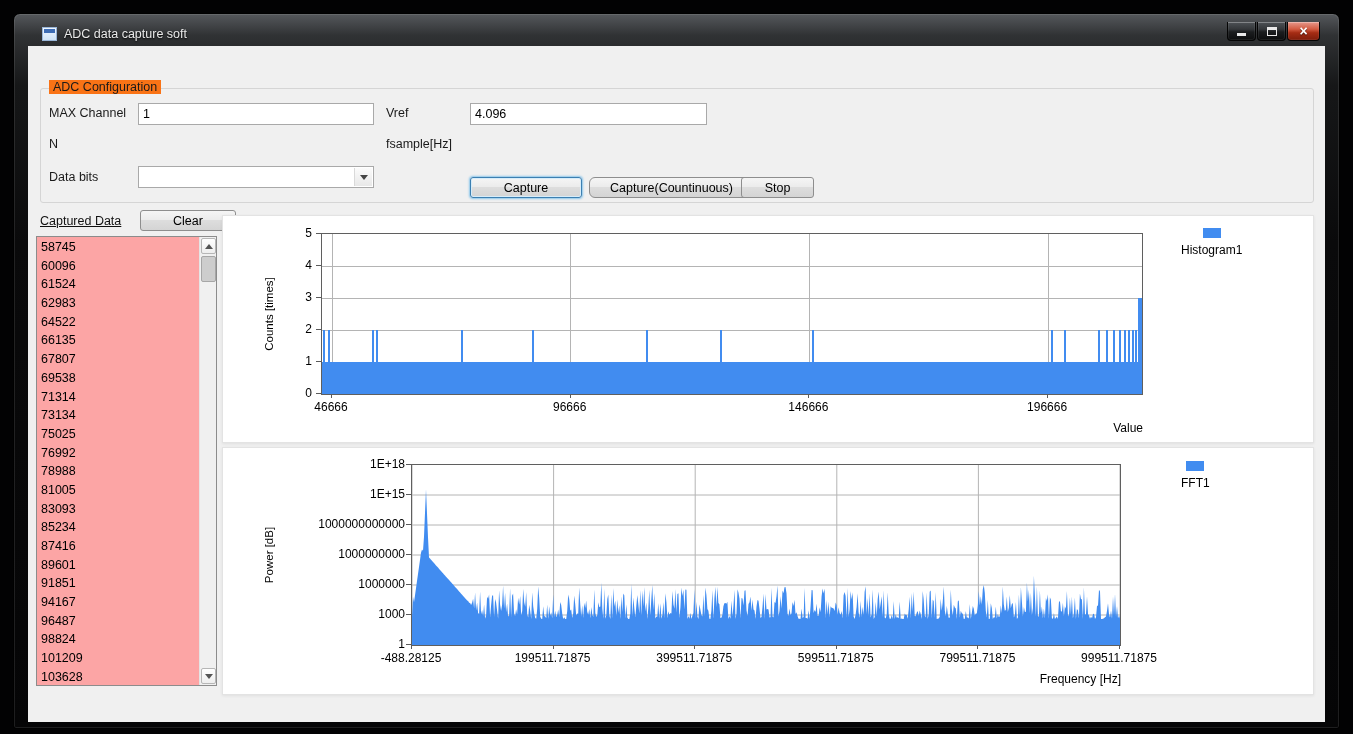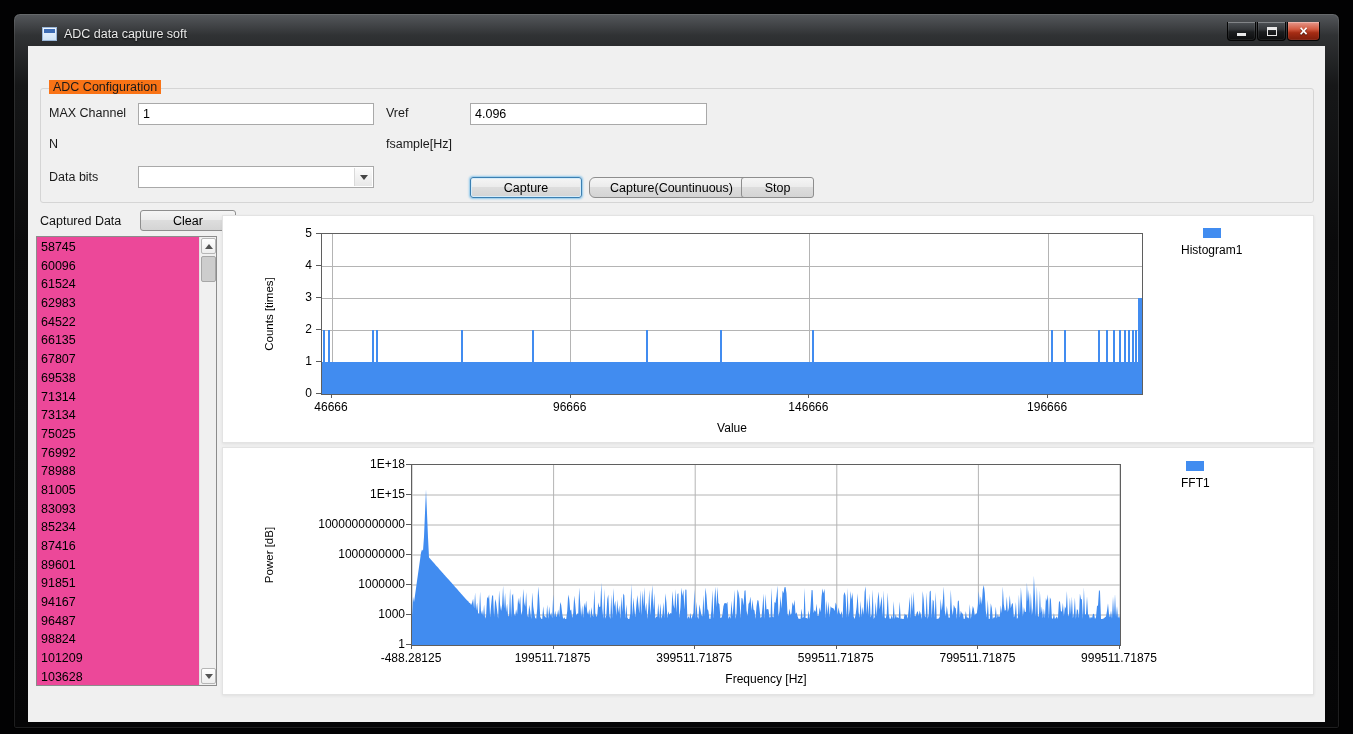--- a/index.html
+++ b/index.html
@@ -49,44 +49,44 @@
   .tri-down{width:0;height:0;border-left:4px solid transparent;border-right:4px solid transparent;border-top:5px solid #444;}
   .btn{position:absolute;height:21px;border:1px solid #8e8e8e;border-radius:3px;
     background:linear-gradient(#f5f5f5,#ececec 45%,#dddddd 50%,#d4d4d4);
     font-size:12.5px;font-family:inherit;color:#000;display:flex;align-items:center;justify-content:center;white-space:nowrap;}
   .btn-focused{border-color:#3c7fb1;box-shadow:0 0 2px 1px #8cc6ea, inset 0 0 0 1px #d6ecf9;}
   #btn-capture{left:429px;top:88px;width:112px;}
   #btn-capture-cont{left:548px;top:88px;width:165px;border-radius:6px;}
   #btn-stop{left:700px;top:88px;width:73px;}
 
   
-  #captured-label{position:absolute;left:12px;top:168px;font-size:12.5px;color:#111;}
+  #captured-label{position:absolute;left:12px;top:168px;font-size:12.5px;color:#111;text-decoration:underline;}
   #btn-clear{left:112px;top:164px;width:96px;height:21px;}
-  #listbox{position:absolute;left:8px;top:190px;width:181px;height:450px;background:#ec4899;border:1px solid #8c8c8c;}
+  #listbox{position:absolute;left:8px;top:190px;width:181px;height:450px;background:#fca5a5;border:1px solid #8c8c8c;}
   #list-items{position:absolute;left:0;top:1px;right:17px;bottom:0;overflow:hidden;}
   .list-item{height:18.7px;line-height:18.6px;font-size:12.5px;padding-left:4px;color:#000;white-space:nowrap;}
   .vscroll{position:absolute;right:0;top:0;width:17px;height:100%;background:#f0f0f0;border-left:1px solid #e4e4e4;}
   .scroll-btn{position:absolute;left:1px;width:15px;height:16px;background:linear-gradient(#ffffff,#eeeeee);border:1px solid #b6b6b6;border-radius:2px;display:flex;align-items:center;justify-content:center;}
   #scroll-up{top:1px;} #scroll-down{bottom:1px;}
   .arr-up{width:0;height:0;border-left:4px solid transparent;border-right:4px solid transparent;border-bottom:5px solid #555;}
   .arr-down{width:0;height:0;border-left:4px solid transparent;border-right:4px solid transparent;border-top:5px solid #555;}
   #scroll-thumb{position:absolute;left:1px;top:19px;width:15px;height:26px;background:#cdcdcd;border:1px solid #a6a6a6;border-radius:2px;}
 
   
   .chart-panel{position:absolute;background:#fff;border:1px solid #e3e3e3;box-shadow:0 1px 3px rgba(0,0,0,0.07);}
   #hist-panel{left:194px;top:169px;width:1092px;height:228px;}
   #fft-panel{left:194px;top:401px;width:1092px;height:248px;}
   .plot{position:absolute;border:1px solid #5f5f5f;background:#fff;}
   #hist-plot{left:98px;top:17px;width:822px;height:162px;}
   #fft-plot{left:188px;top:16px;width:710px;height:182px;}
   .plot svg{display:block;}
   .axis-ylabel{position:absolute;transform:translate(-50%,-50%) rotate(-90deg);font-size:11.5px;white-space:nowrap;color:#000;}
   #hist-ylabel{left:46px;top:98px;}
   #fft-ylabel{left:46px;top:107px;}
-  .axis-xlabel{position:absolute;font-size:12px;color:#000;text-align:center;}
+  .axis-xlabel{position:absolute;font-size:12px;color:#000;text-align:right;}
   #hist-xlabel{left:98px;top:205px;width:822px;}
   #fft-xlabel{left:188px;top:224px;width:710px;}
   .legend{position:absolute;display:flex;align-items:center;gap:5px;font-size:12px;color:#000;flex-direction:column;}
   #hist-legend{left:958px;top:12px;}
   #fft-legend{left:958px;top:13px;}
   .legend-swatch{width:18px;height:10px;display:inline-block;background:#418cf0;}
   .tick{position:absolute;font-size:12px;color:#000;white-space:nowrap;line-height:16px;}
   .tickmark{position:absolute;background:#5a5a5a;}
 </style>
 </head>

